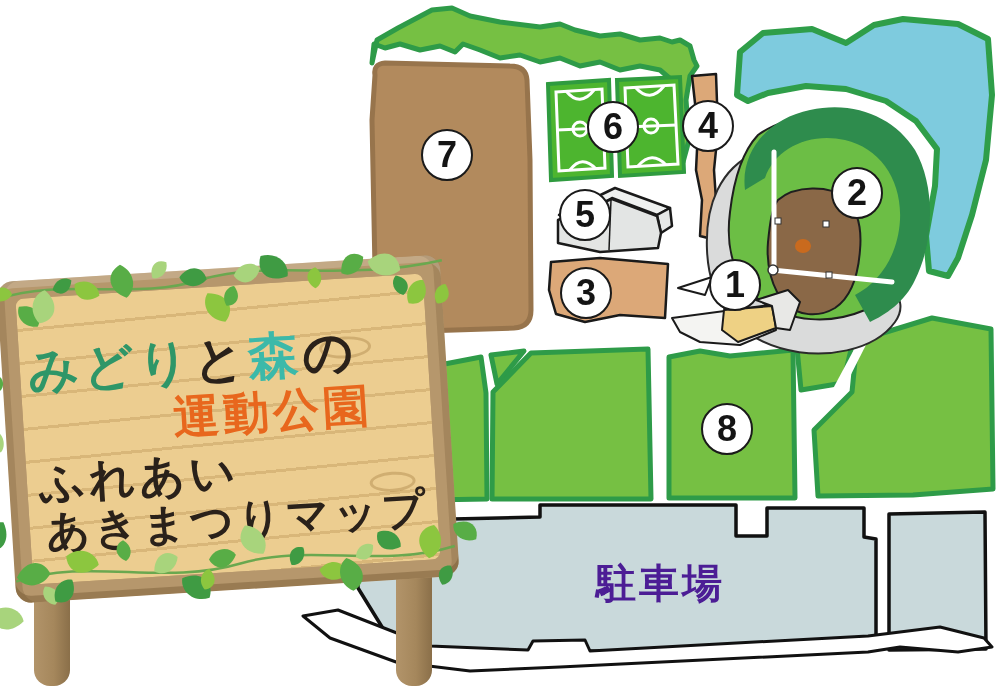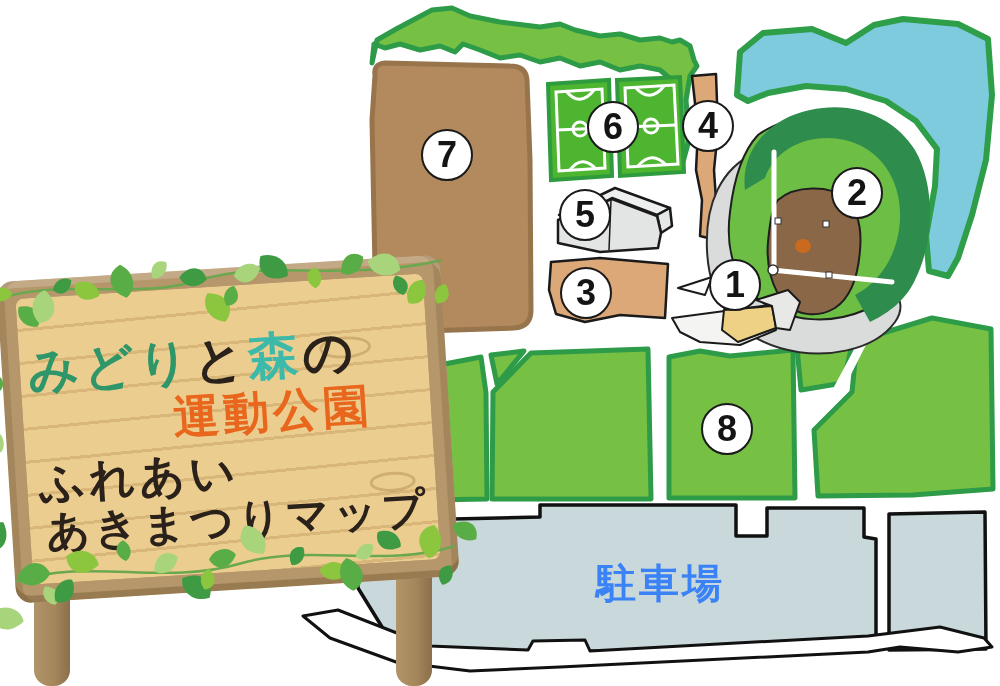--- a/index.html
+++ b/index.html
@@ -3,21 +3,21 @@
 <meta charset="utf-8">
 <style>
   html,body{margin:0;padding:0;background:#fff;}
   #stage{position:relative;width:1000px;height:686px;background:#ffffff;overflow:hidden;
          font-family:"Liberation Sans","DejaVu Sans",sans-serif;}
   #mapsvg{position:absolute;left:0;top:0;}
   .marker{position:absolute;width:52px;height:52px;border-radius:50%;background:#fff;
           border:2px solid #1a1a1a;box-sizing:border-box;display:flex;align-items:center;
           justify-content:center;font-weight:bold;font-size:36px;color:#141414;z-index:4;}
   #parking-label{position:absolute;left:596px;top:556px;font-weight:bold;font-size:40px;
-          color:#3b82f6;letter-spacing:3px;z-index:3;}
+          color:#4c1d95;letter-spacing:3px;z-index:3;}
   
   .post{position:absolute;width:36px;background:linear-gradient(90deg,#b2946a,#a5875c 55%,#8a6f49);
         border-radius:8px 8px 16px 16px;z-index:5;}
   #post-left{left:34px;top:335px;height:351px;}
   #post-right{left:396px;top:330px;height:356px;}
   #board-group{position:absolute;left:6px;top:268px;width:444px;height:322px;
         transform:rotate(-3.6deg);z-index:6;}
   #board-frame{position:absolute;inset:0;background:#b6976c;border-radius:16px;
         box-shadow:inset 0 -7px 0 rgba(110,82,46,.4), inset 0 7px 0 rgba(255,255,255,.18),
                    inset 7px 0 0 rgba(110,82,46,.25), inset -7px 0 0 rgba(110,82,46,.25);}

